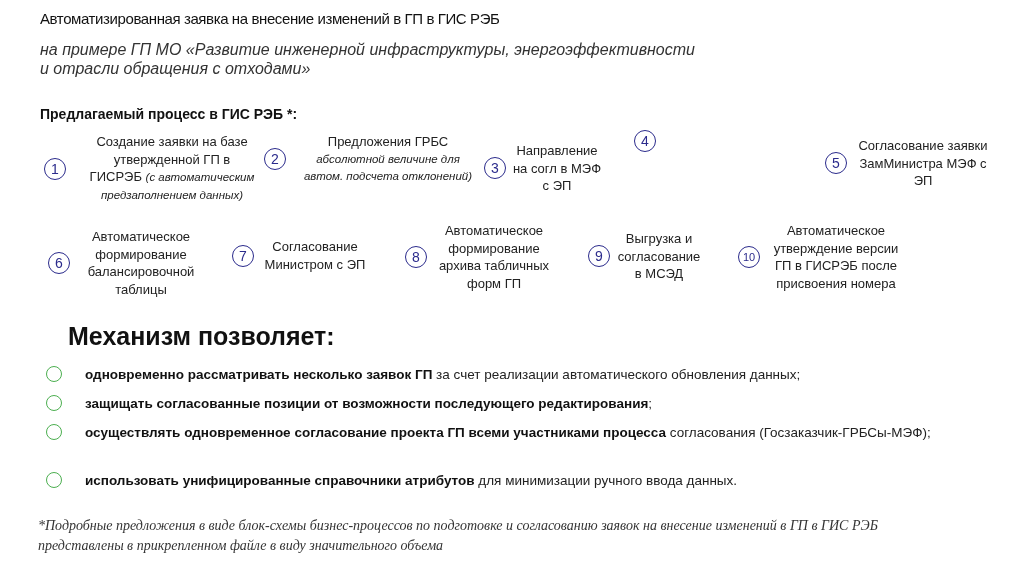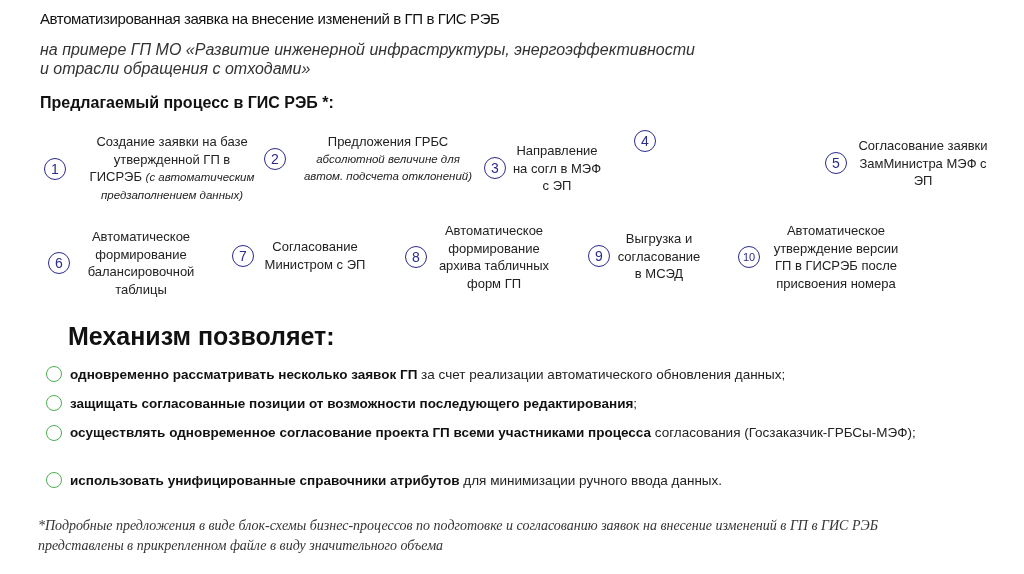--- a/index.html
+++ b/index.html
@@ -3,34 +3,34 @@
 <meta charset="utf-8">
 <style>
   html, body { margin: 0; padding: 0; background: #ffffff; }
   body { width: 1024px; height: 574px; position: relative; overflow: hidden;
          font-family: "Liberation Sans", sans-serif; color: #1a1a1a; }
   .title { position: absolute; left: 40px; top: 10px; font-size: 15px; font-weight: normal;
            letter-spacing: -0.4px; color: #111; white-space: nowrap;
            font-family: "Liberation Sans", sans-serif; }
   .subtitle { position: absolute; left: 40px; top: 40px; font-size: 16px; font-style: italic;
               color: #333; line-height: 19px; width: 760px; }
-  .section-head { position: absolute; left: 40px; top: 94px; font-size: 16px; font-weight: bold; color: #111; text-align: center; }
+  .section-head { position: absolute; left: 40px; top: 106px; font-size: 14px; font-weight: bold; color: #111; text-align: center; }
   .step { position: absolute; display: flex; align-items: center; }
   .step .num { width: 22px; height: 22px; border: 1.5px solid #2b2b8c; border-radius: 50%;
                color: #2b2b8c; font-size: 14px; display: flex; align-items: center; justify-content: center;
                flex: none; box-sizing: border-box; margin-right: 6px; }
   .step .num.small { font-size: 11px; }
   .step .txt { font-size: 13px; line-height: 17.5px; text-align: center; color: #222; }
   .step .txt .it { font-style: italic; font-size: 11.5px; }
   .mech-head { position: absolute; left: 40px; top: 322px; font-size: 25px; font-weight: bold; color: #111; margin-left: 28px; }
   .bullet { position: absolute; left: 46px; display: flex; align-items: flex-start; font-size: 13.5px; color: #222; }
   .bullet .circ { width: 16px; height: 16px; border: 1.5px solid #4caf50; border-radius: 50%;
                   flex: none; box-sizing: border-box; margin-right: 8px; margin-top: 1px; }
   .bullet b { font-weight: bold; color: #111; }
-  .bullet .body { line-height: 19px; }
+  .bullet .body { line-height: 19px; margin-left: 15px; }
   .just { text-align: justify; text-align-last: auto; width: 926px; }
   .footnote { position: absolute; left: 38px; top: 516px; font-family: "Liberation Serif", serif;
               font-style: italic; font-size: 14px; color: #333; line-height: 20px; width: 960px; }
 </style>
 </head>
 <body>
 
 <div class="title">Автоматизированная заявка на внесение изменений в ГП в ГИС РЭБ</div>
 <div class="subtitle">
   <div>на примере ГП МО «Развитие инженерной инфраструктуры, энергоэффективности</div>
@@ -132,21 +132,21 @@
 <div class="bullet" style="top:365px;">
   <span class="circ"></span>
   <span class="body"><b>одновременно рассматривать несколько заявок ГП</b><span> за счет реализации автоматического обновления данных;</span></span>
 </div>
 
 <div class="bullet" style="top:394px;">
   <span class="circ"></span>
   <span class="body"><b>защищать согласованные позиции от возможности последующего редактирования</b><span>;</span></span>
 </div>
 
-<div class="bullet" style="top:423px;align-items:center;">
+<div class="bullet" style="top:423px;">
   <span class="circ"></span>
   <span class="body just"><b>осуществлять одновременное согласование проекта ГП всеми участниками процесса</b><span> согласования (Госзаказчик-ГРБСы-МЭФ);</span></span>
 </div>
 
 <div class="bullet" style="top:471px;">
   <span class="circ"></span>
   <span class="body"><b>использовать унифицированные справочники атрибутов</b><span> для минимизации ручного ввода данных.</span></span>
 </div>
 
 <div class="footnote">

